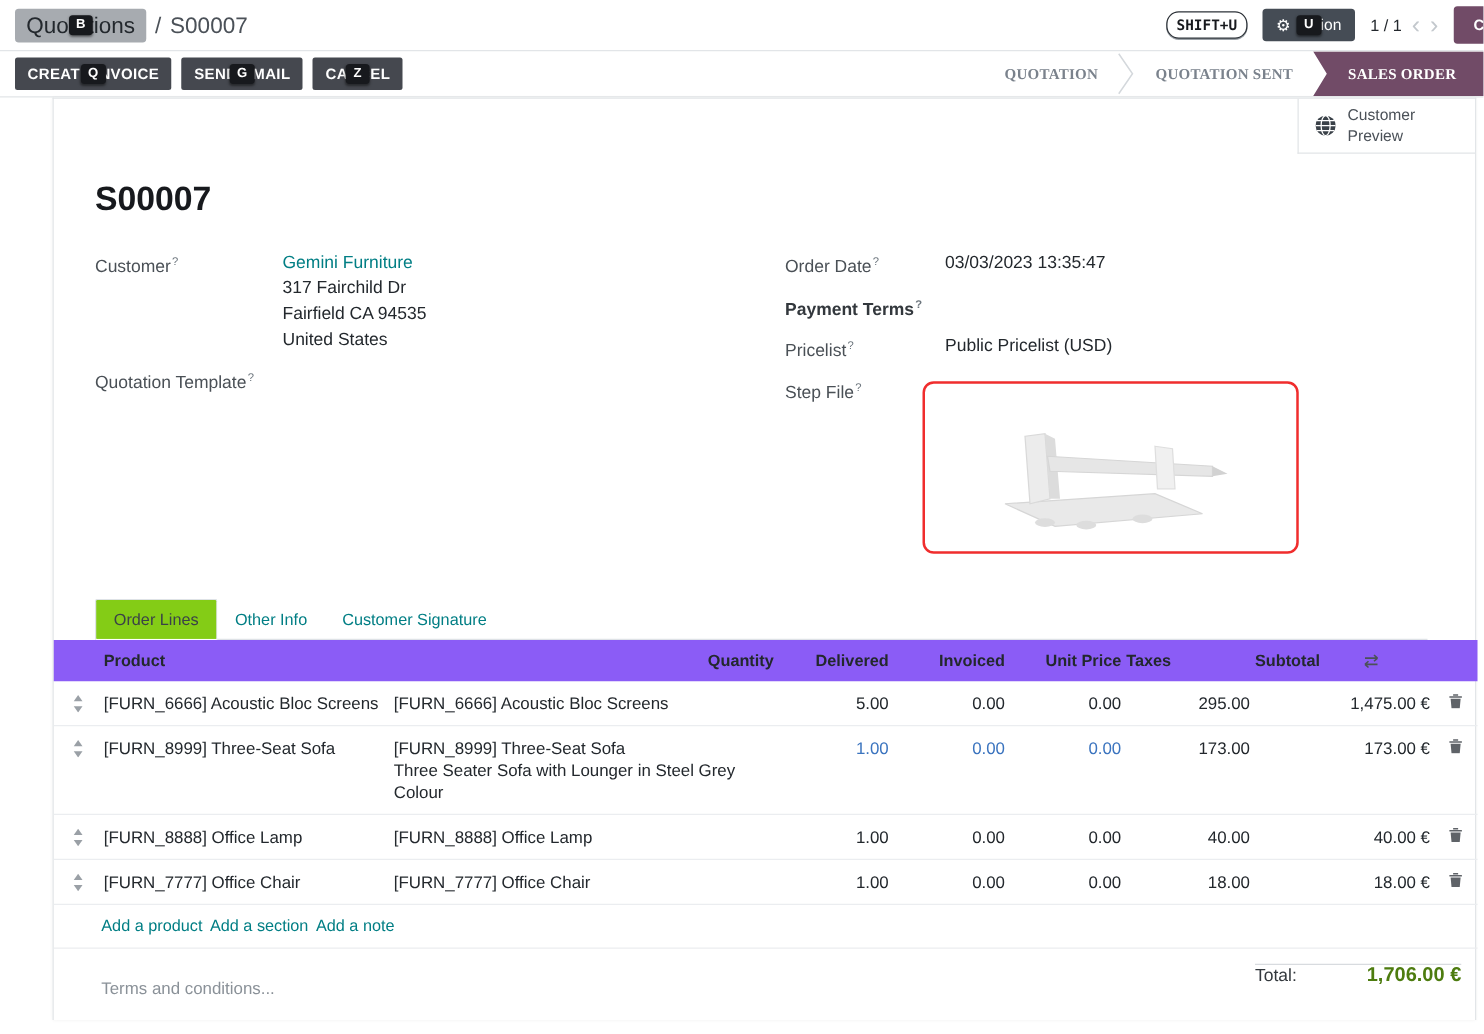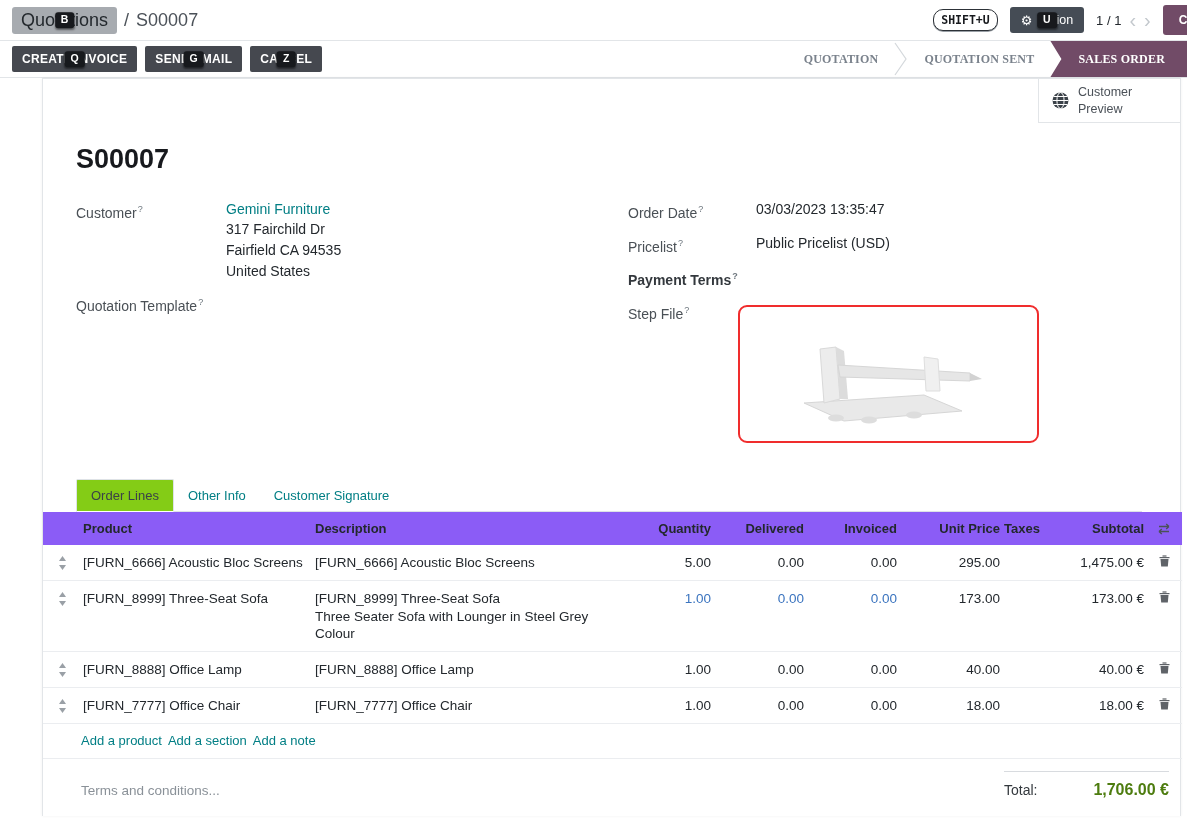--- a/index.html
+++ b/index.html
@@ -81,21 +81,21 @@
   .trow { border-bottom:1px solid #ebedf0; align-items:start; }
   .c-handle { display:flex; justify-content:center; padding-top:11px; cursor:grab; }
   .c-icon { display:flex; justify-content:center; padding-top:10px; cursor:pointer; }
   .blue { color:#3b74bf; }
   .desc2 { margin-top:1px; }
 
   .add-links { display:flex; gap:6px; padding:9px 0 10px 38px; border-bottom:1px solid #ebedf0; font-size:13px; }
 
   .foot { display:flex; justify-content:space-between; padding:12px 11px 0 38px; }
   .terms { margin-top:12px; font-size:13.5px; color:#8a9198; cursor:text; }
-  .total-box { width:165px; border-top:1px solid #d8dbdf; padding-top:9px;
+  .total-box { width:165px; border-top:1px solid #d8dbdf; 
                display:flex; justify-content:space-between; align-items:baseline; }
   .total-label { font-size:14px; color:#33383d; }
   .total-value { font-size:16px; font-weight:700; color:#4d7c0f;text-align:center; }
 </style>
 </head>
 <body>
 
 <div class="app">
 
   <div class="topbar">
@@ -183,26 +183,26 @@
             <div class="fvalue"></div>
           </div>
         </div>
 
         <div class="fcol-right">
           <div class="frow">
             <div class="flabel"><span>Order Date</span><sup>?</sup></div>
             <div class="fvalue">03/03/2023 13:35:47</div>
           </div>
           <div class="frow">
+            <div class="flabel bold"><span>Payment Terms</span><sup>?</sup></div>
+            <div class="fvalue"></div>
+          </div>
+          <div class="frow">
             <div class="flabel"><span>Pricelist</span><sup>?</sup></div>
             <div class="fvalue">Public Pricelist (USD)</div>
-          </div>
-          <div class="frow">
-            <div class="flabel bold"><span>Payment Terms</span><sup>?</sup></div>
-            <div class="fvalue"></div>
           </div>
           <div class="frow">
             <div class="flabel"><span>Step File</span><sup>?</sup></div>
           </div>
         </div>
       </div>
 
       <div class="tabs">
         <div class="tab active">Order Lines</div>
         <div class="tab inactive">Other Info</div>
@@ -221,21 +221,20 @@
         <ellipse cx="62" cy="99" rx="8" ry="3.5" fill="#dddddd"></ellipse>
         <ellipse cx="95" cy="101" rx="8" ry="3.5" fill="#dddddd"></ellipse>
         <ellipse cx="140" cy="96" rx="8" ry="3.5" fill="#dddddd"></ellipse>
       </svg>
     </div>
 
     <div class="olines">
       <div class="thead">
         <div class="th"></div>
         <div class="th">Product</div>
-        <div class="th">Description</div>
         <div class="th num">Quantity</div>
         <div class="th num">Delivered</div>
         <div class="th num">Invoiced</div>
         <div class="th num">Unit Price</div>
         <div class="th">Taxes</div>
         <div class="th num">Subtotal</div>
         <div class="th c-icon" style="padding-top:11px;">
           <svg width="14" height="12" viewBox="0 0 14 12">
               <path d="M2 3.5 H12 M12 3.5 L9.2 1 M12 3.5 L9.2 6" fill="none" stroke="#4b5158" stroke-width="1.3"></path>
               <path d="M12 8.5 H2 M2 8.5 L4.8 6 M2 8.5 L4.8 11" fill="none" stroke="#4b5158" stroke-width="1.3"></path>

